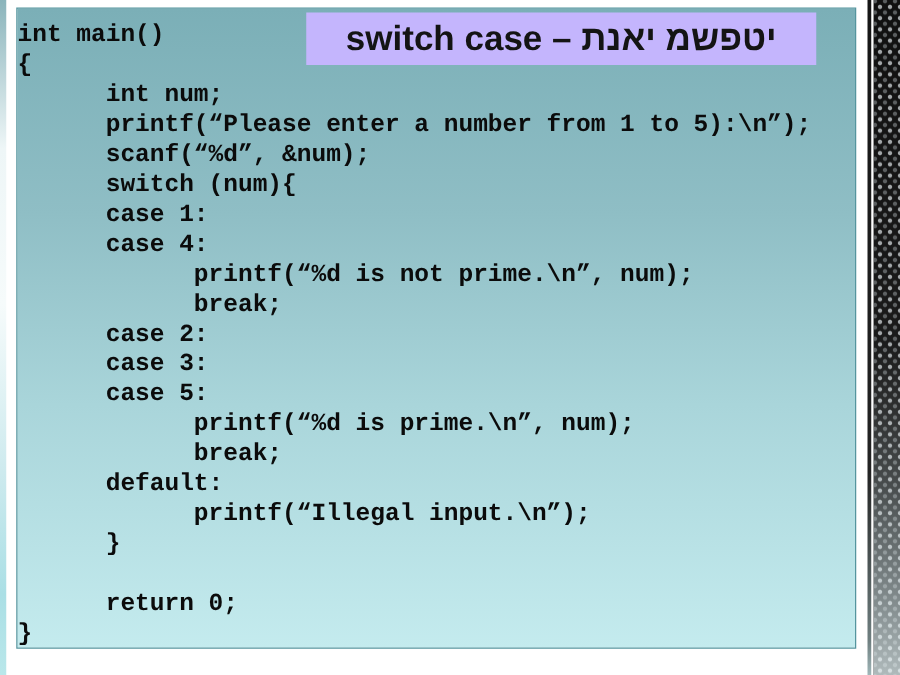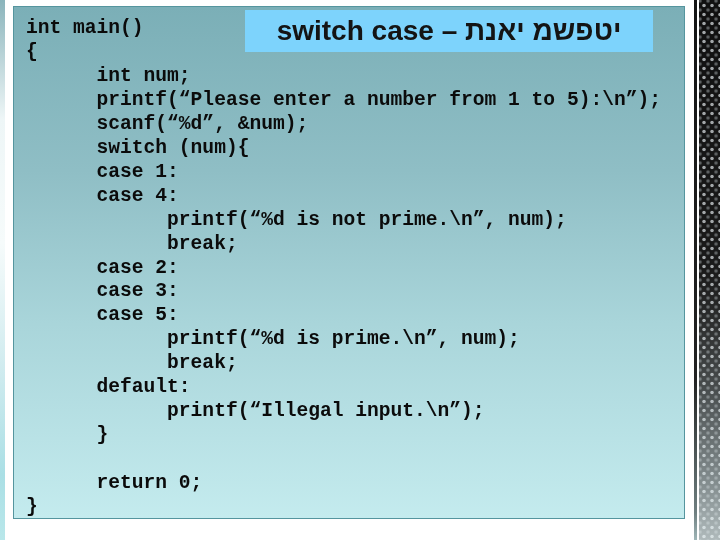--- a/index.html
+++ b/index.html
@@ -13,31 +13,31 @@
     background:linear-gradient(180deg,#8ab4bb 0%,#eef6f7 22%,#f6fbfb 45%,#cdeaee 70%,#aadfe5 88%,#b9e7ea 100%);
   }
   
   .code-panel{
     position:absolute;left:13px;top:6px;width:672px;height:513px;
     background:linear-gradient(180deg,#7bafb7 0%,#8fbec5 32%,#a9d5da 62%,#c4ebee 100%);
     border:1px solid #55959e;
     box-sizing:border-box;
   }
   .code{
-    margin:0;padding:10px 0 0 12px;
+    margin:0;padding:10px 0 0 0;
     font-family:"Liberation Mono","DejaVu Sans Mono",monospace;
     font-weight:700;
     font-size:19.6px;line-height:23.95px;
     color:#0b0b0b;
     white-space:pre;
   }
   
   .title-box{
     position:absolute;left:245px;top:10px;width:408px;height:42px;
-    background:#7dd3fc;
+    background:#c4b5fd;
     display:flex;align-items:center;justify-content:center;
     white-space:pre;
   }
   .title-text{
     font-size:28px;font-weight:700;color:#141414;letter-spacing:0px;
   }
   .he{
     direction:ltr;unicode-bidi:bidi-override; 
   }
   

